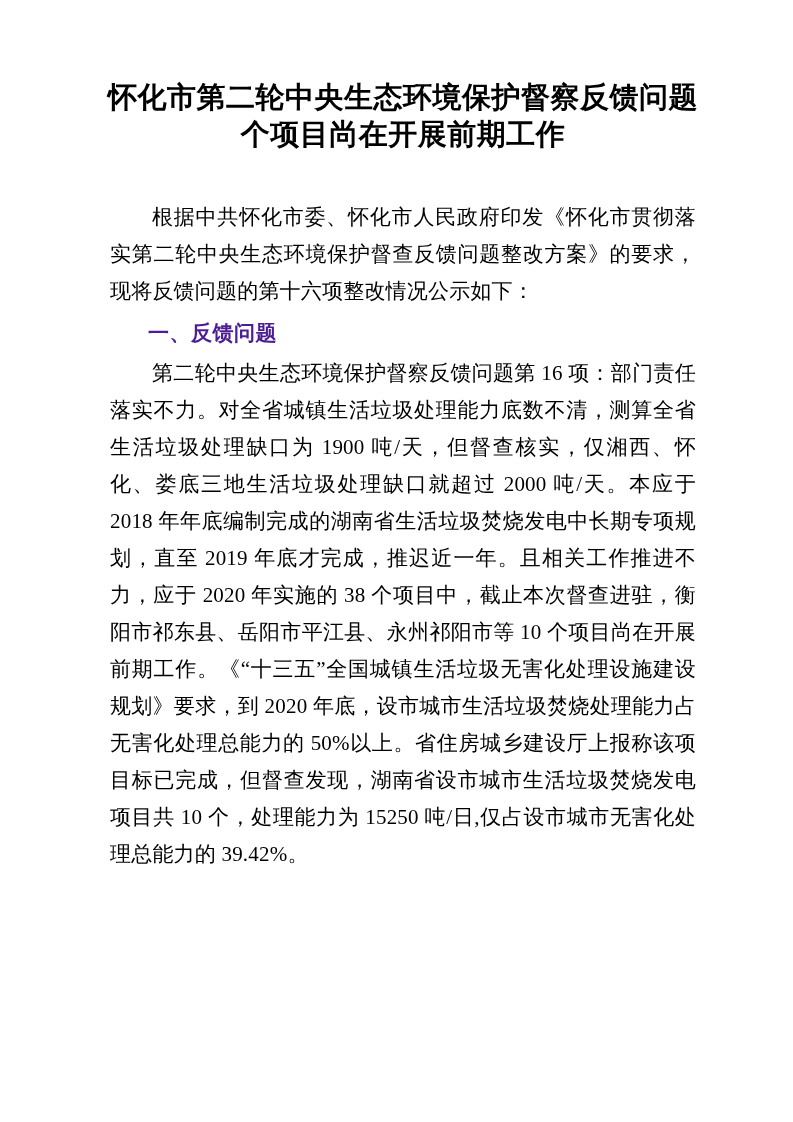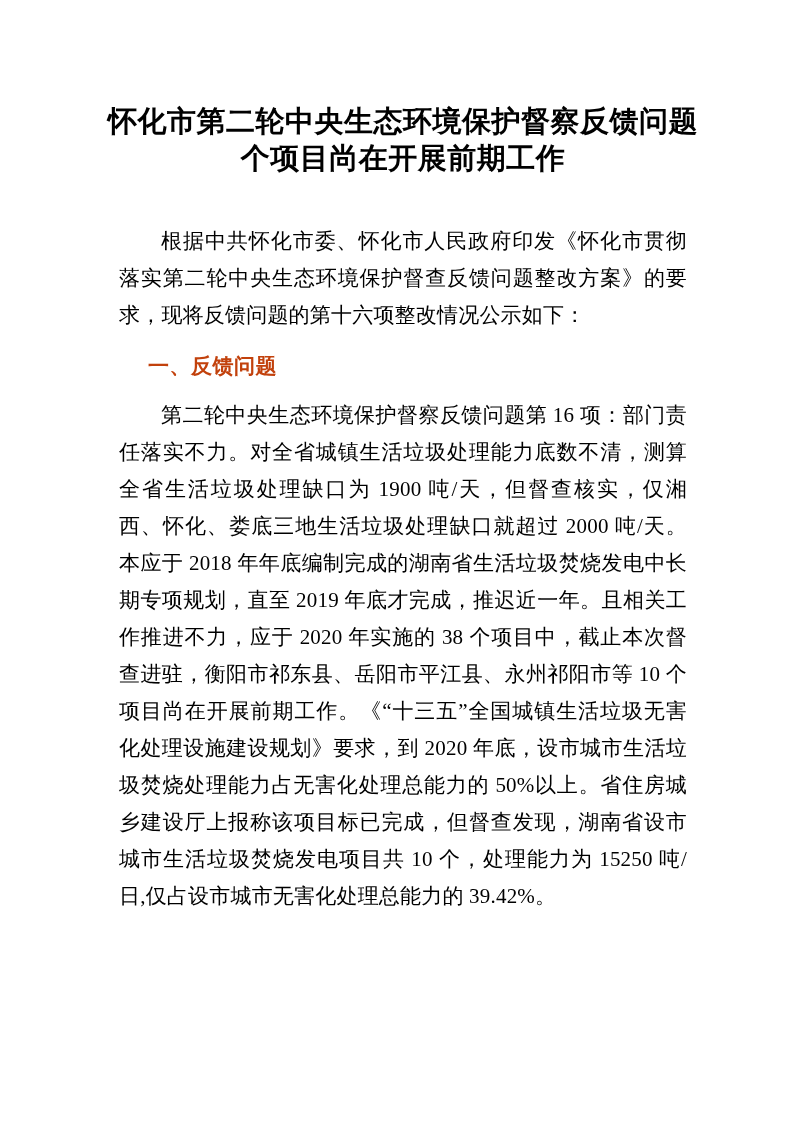--- a/index.html
+++ b/index.html
@@ -7,21 +7,21 @@
     padding: 0;
     background: #ffffff;
   }
   .page {
     position: relative;
     width: 793px;
     height: 946px;
     margin: 0 auto;
     background: #ffffff;
     box-sizing: border-box;
-    padding-top: 103px;
+    padding-top: 79px;
     overflow: hidden;
     color: #000000;
   }
   .content {
     margin-left: 106px;
     width: 594px;
   }
   .doc-title {
     margin: 0;
     padding: 0;
@@ -31,21 +31,21 @@
     line-height: 37px;
     text-align: center;
     letter-spacing: 0.5px;
     color: #000000;
   }
   .doc-title .title-line {
     display: block;
     white-space: nowrap;
   }
   .body-para {
-    margin: 13px;
+    margin: 4px;
     padding: 0;
     font-family: "Liberation Serif", "DejaVu Serif", serif;
     font-weight: 400;
     font-size: 21px;
     line-height: 37px;
     text-align: justify;
     text-justify: inter-ideograph;
     letter-spacing: 0.2px;
     color: #000000;
   }
@@ -55,21 +55,21 @@
   }
   .section-heading {
     margin: 0;
     padding: 0;
     font-family: "Liberation Sans", "DejaVu Sans", sans-serif;
     font-weight: 700;
     font-size: 21px;
     line-height: 37px;
     text-indent: 2em;
     letter-spacing: 0.5px;
-    color: #c2410c;
+    color: #4c1d95;
   }
   .section-body {
     text-indent: 2em;
   }
 </style>
 </head>
 <body>
 
 <div class="page">
   <div class="content">

